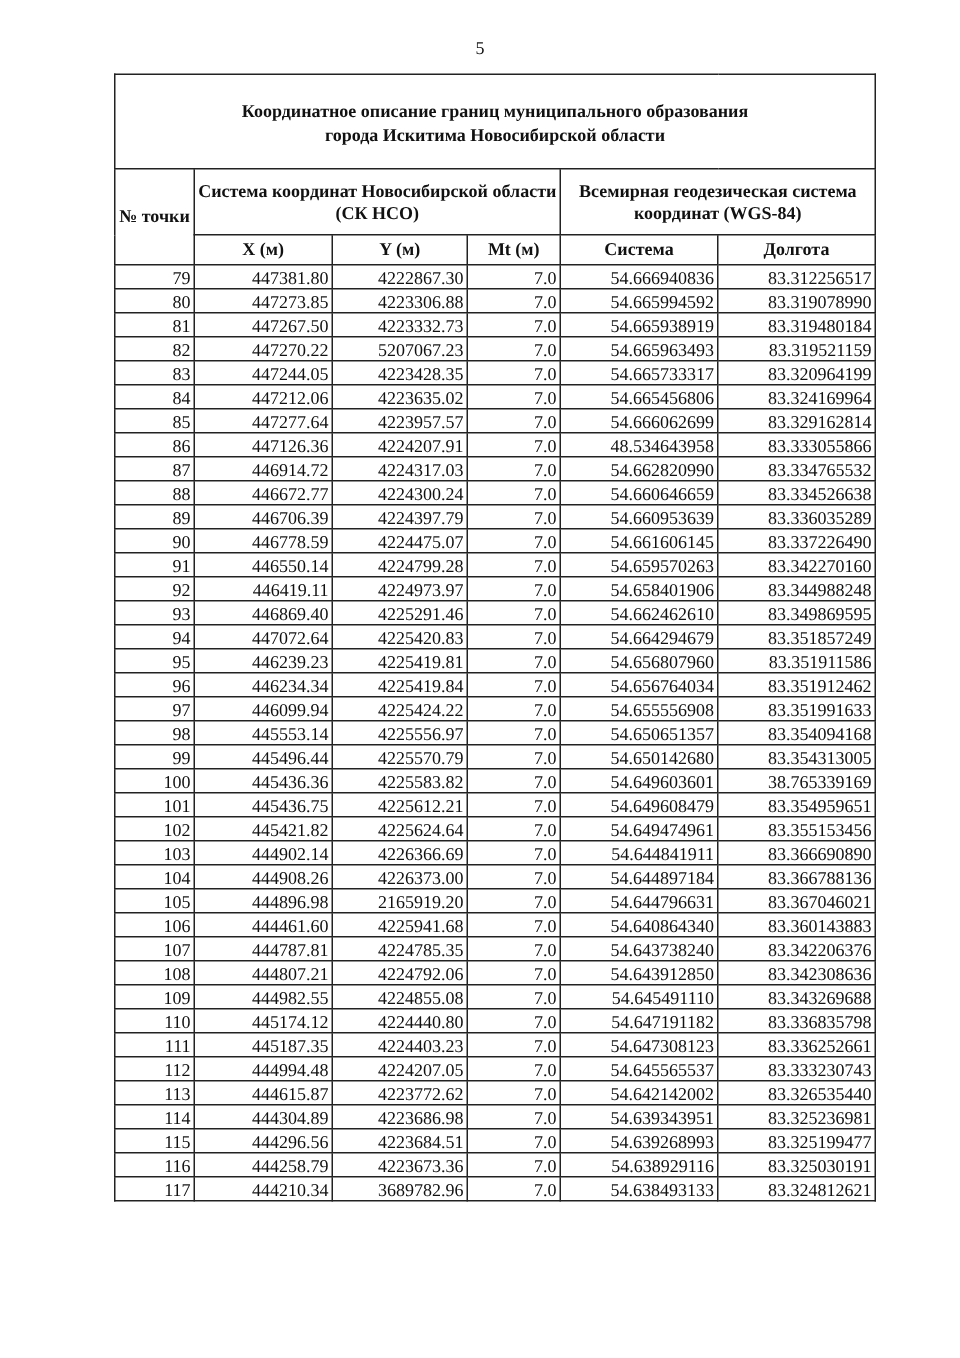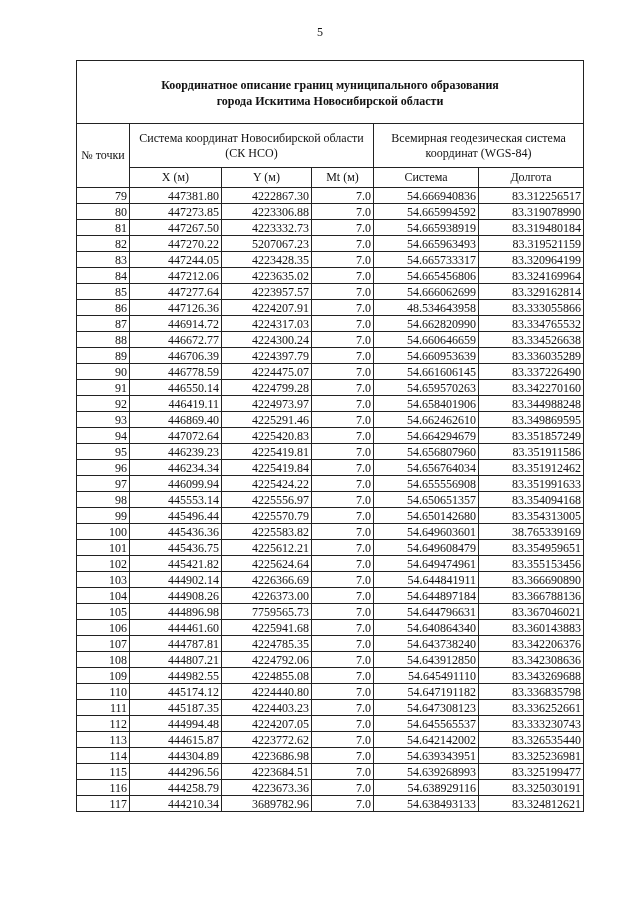--- a/index.html
+++ b/index.html
@@ -1,21 +1,21 @@
 <!DOCTYPE html>
 <html><head>
 <meta charset="utf-8">
 <style>
   html, body { margin: 0; padding: 0; background: #ffffff; }
   body { width: 640px; height: 905px; position: relative; font-family: "Liberation Serif", serif; color: #111; }
   .page-num { position: absolute; top: 25px; left: 0; width: 640px; text-align: center; font-size: 12px; }
-  table { position: absolute; left: 76px; top: 60px; border-collapse: collapse; width: 507px; table-layout: fixed; }
+  table { position: absolute; left: 76px; top: 49px; border-collapse: collapse; width: 507px; table-layout: fixed; }
   td, th { border: 1px solid #222; padding: 0 2px; font-size: 12px; line-height: 14px; }
   .title-cell { height: 60px; text-align: center; font-weight: bold; font-size: 12px; line-height: 16px; padding-top: 2px; }
-  .hdr { text-align: center; font-weight: normal; font-size: 12px; line-height: 15px; }
+  .hdr { text-align: center; font-weight: bold; font-size: 12px; line-height: 15px; }
   .hdr-group { height: 43px; }
   .hdr-sub { height: 19px; }
   tbody td { text-align: right; height: 15px; padding-right: 2px; }
 </style>
 </head>
 <body>
 
 <div class="page-num">5</div>
 
 <table>
@@ -252,21 +252,21 @@
         <td>104</td>
         <td>444908.26</td>
         <td>4226373.00</td>
         <td>7.0</td>
         <td>54.644897184</td>
         <td>83.366788136</td>
       </tr>
       <tr>
         <td>105</td>
         <td>444896.98</td>
-        <td>7759565.73</td>
+        <td>2165919.20</td>
         <td>7.0</td>
         <td>54.644796631</td>
         <td>83.367046021</td>
       </tr>
       <tr>
         <td>106</td>
         <td>444461.60</td>
         <td>4225941.68</td>
         <td>7.0</td>
         <td>54.640864340</td>

